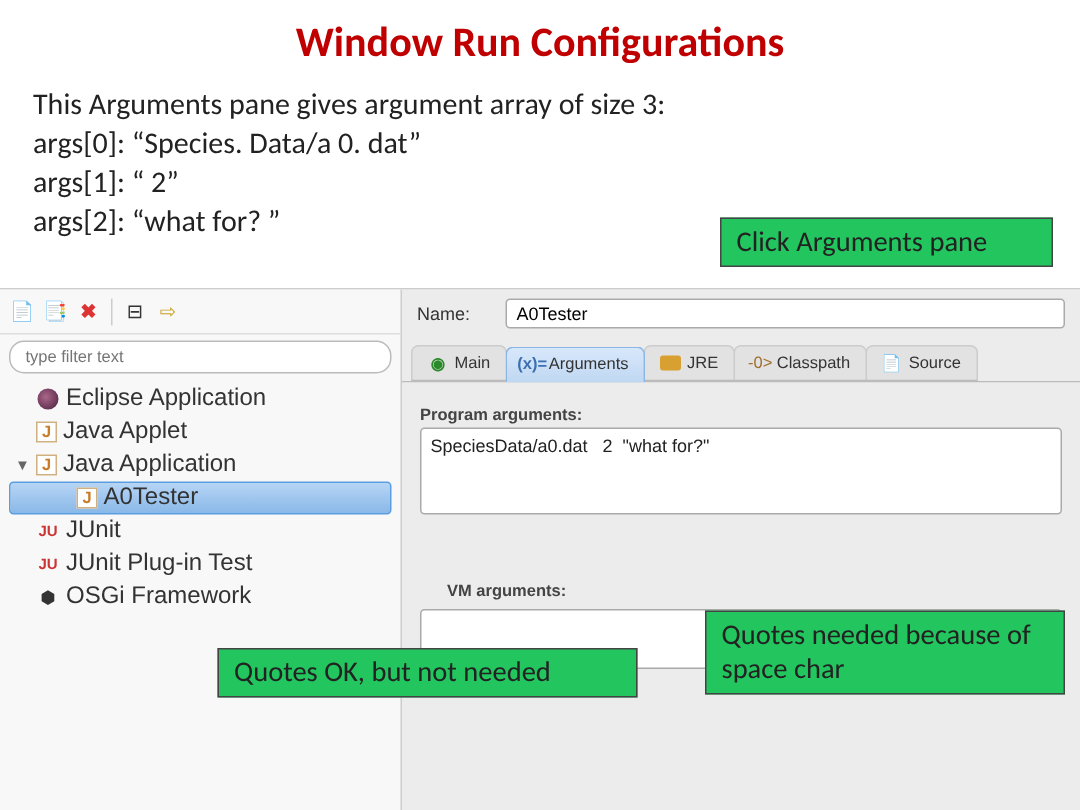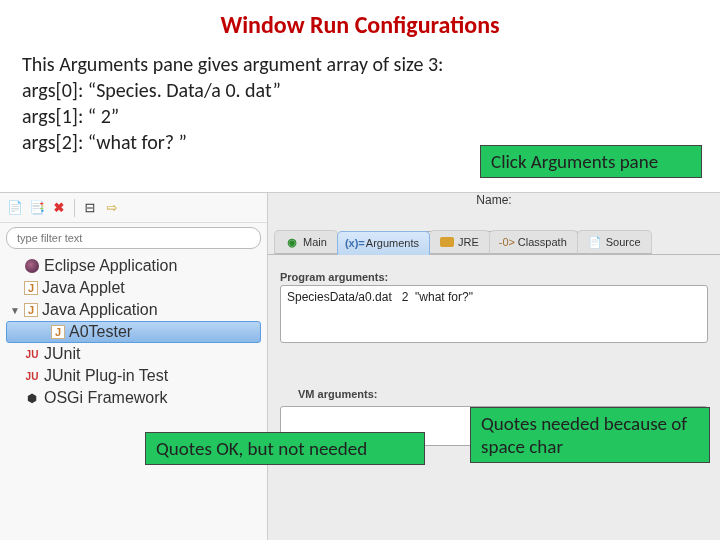--- a/index.html
+++ b/index.html
@@ -6,21 +6,21 @@
   body {
     width: 720px;
     height: 540px;
     background: #fff;
     font-family: Calibri, Arial, sans-serif;
     position: relative;
     overflow: hidden;
   }
   .slide-title {
     text-align: center;
-    font-size: 24px;
+    font-size: 28px;
     font-weight: bold;
     color: #c00000;
     margin-top: 10px;
     margin-bottom: 12px;
   }
   .intro {
     margin-left: 22px;
     font-size: 20px;
     color: #222;
     line-height: 1.3;
@@ -133,21 +133,20 @@
     right: 0;
     height: 100%;
     background: #ececec;
   }
   .name-row {
     display: flex;
     align-items: center;
     height: 32px;
     padding: 0 10px;
     gap: 24px;
-    flex-direction: column;
   }
   .name-row label { font-size: 12px; }
   .name-row input {
     flex: 1;
     height: 20px;
     border: 1px solid #aaa;
     border-radius: 3px;
     background: #fff;
     padding: 0 6px;
     font-size: 12px;

